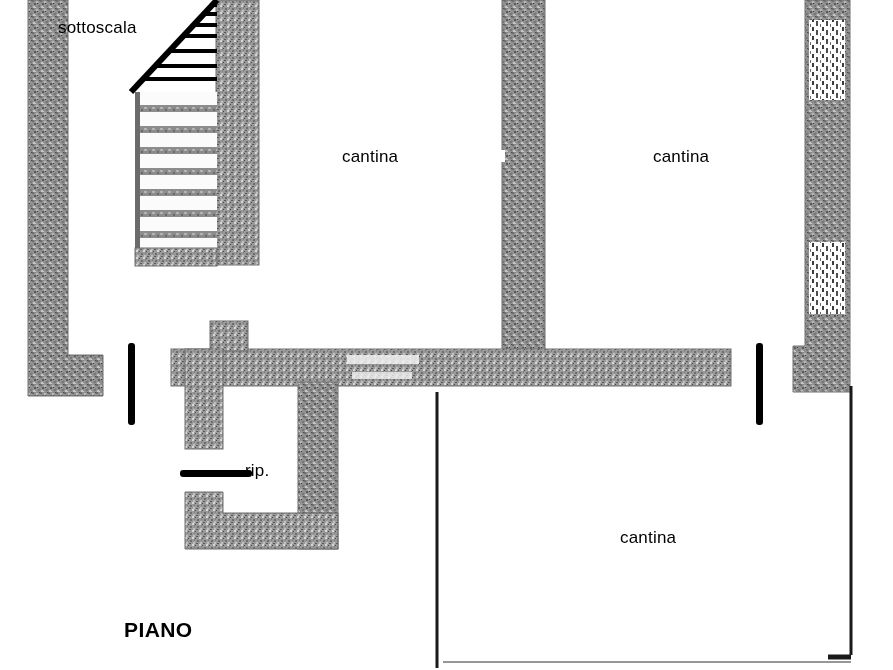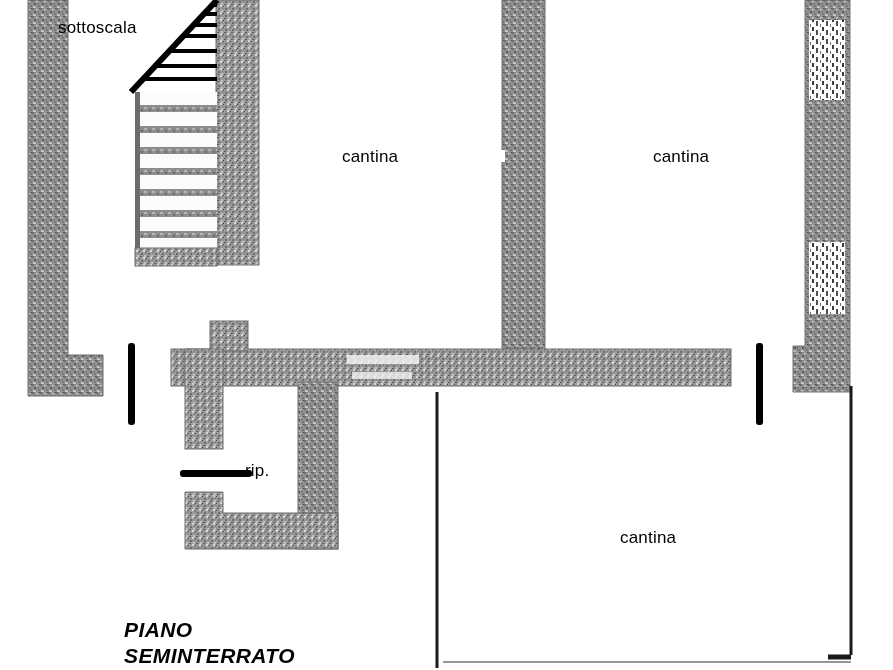--- a/index.html
+++ b/index.html
@@ -151,18 +151,17 @@
   <div class="room-label" style="left:58px; top:18px;">sottoscala</div>
 
   <div class="room-label" style="left:342px; top:147px;">cantina</div>
 
   <div class="room-label" style="left:653px; top:147px;">cantina</div>
 
   <div class="room-label" style="left:245px; top:461px;">rip.</div>
 
   <div class="room-label" style="left:620px; top:528px;">cantina</div>
 
-  <div class="floor-title" style="left:124px; top:617px;font-style:italic;">
+  <div class="floor-title" style="left:124px; top:617px;">
     <span>PIANO</span>
-    <span>SEMINTERRATO</span>
   </div>
 
 </div>
 
 </body></html>

